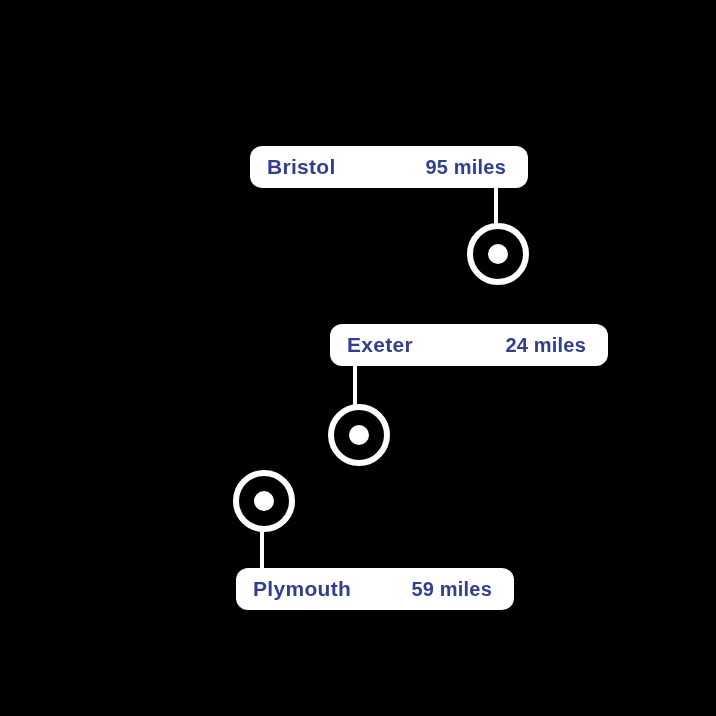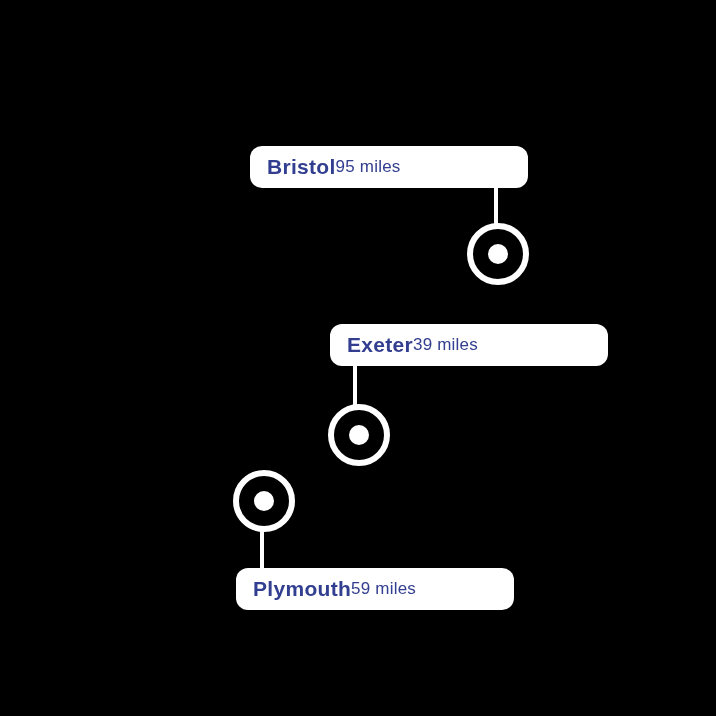--- a/index.html
+++ b/index.html
@@ -20,34 +20,34 @@
   }
   .pin-label {
     position: absolute;
     width: 278px;
     height: 42px;
     background: #ffffff;
     border-radius: 12px;
     box-sizing: border-box;
     display: flex;
     align-items: center;
-    justify-content: flex-start;
+    justify-content: space-between;
     padding: 0 22px 0 17px;
     z-index: 2;
   }
   .city {
     font-size: 21px;
     font-weight: 700;
     color: #323e8f;
     letter-spacing: 0.3px;
     white-space: nowrap;
   }
   .distance {
-    font-size: 17px;
-    font-weight: 400;
+    font-size: 20px;
+    font-weight: 700;
     color: #323e8f;
     letter-spacing: 0.2px;
     white-space: nowrap;
   }
   .connector {
     position: absolute;
     width: 4px;
     background: #ffffff;
     z-index: 1;
   }
@@ -94,21 +94,21 @@
     </div>
     <div class="connector"></div>
     <div class="marker">
       <div class="marker-dot"></div>
     </div>
   </div>
 
   <div class="pin-group pin-exeter">
     <div class="pin-label">
       <span class="city">Exeter</span>
-      <span class="distance">39 miles</span>
+      <span class="distance">24 miles</span>
     </div>
     <div class="connector"></div>
     <div class="marker">
       <div class="marker-dot"></div>
     </div>
   </div>
 
   <div class="pin-group pin-plymouth">
     <div class="marker">
       <div class="marker-dot"></div>

